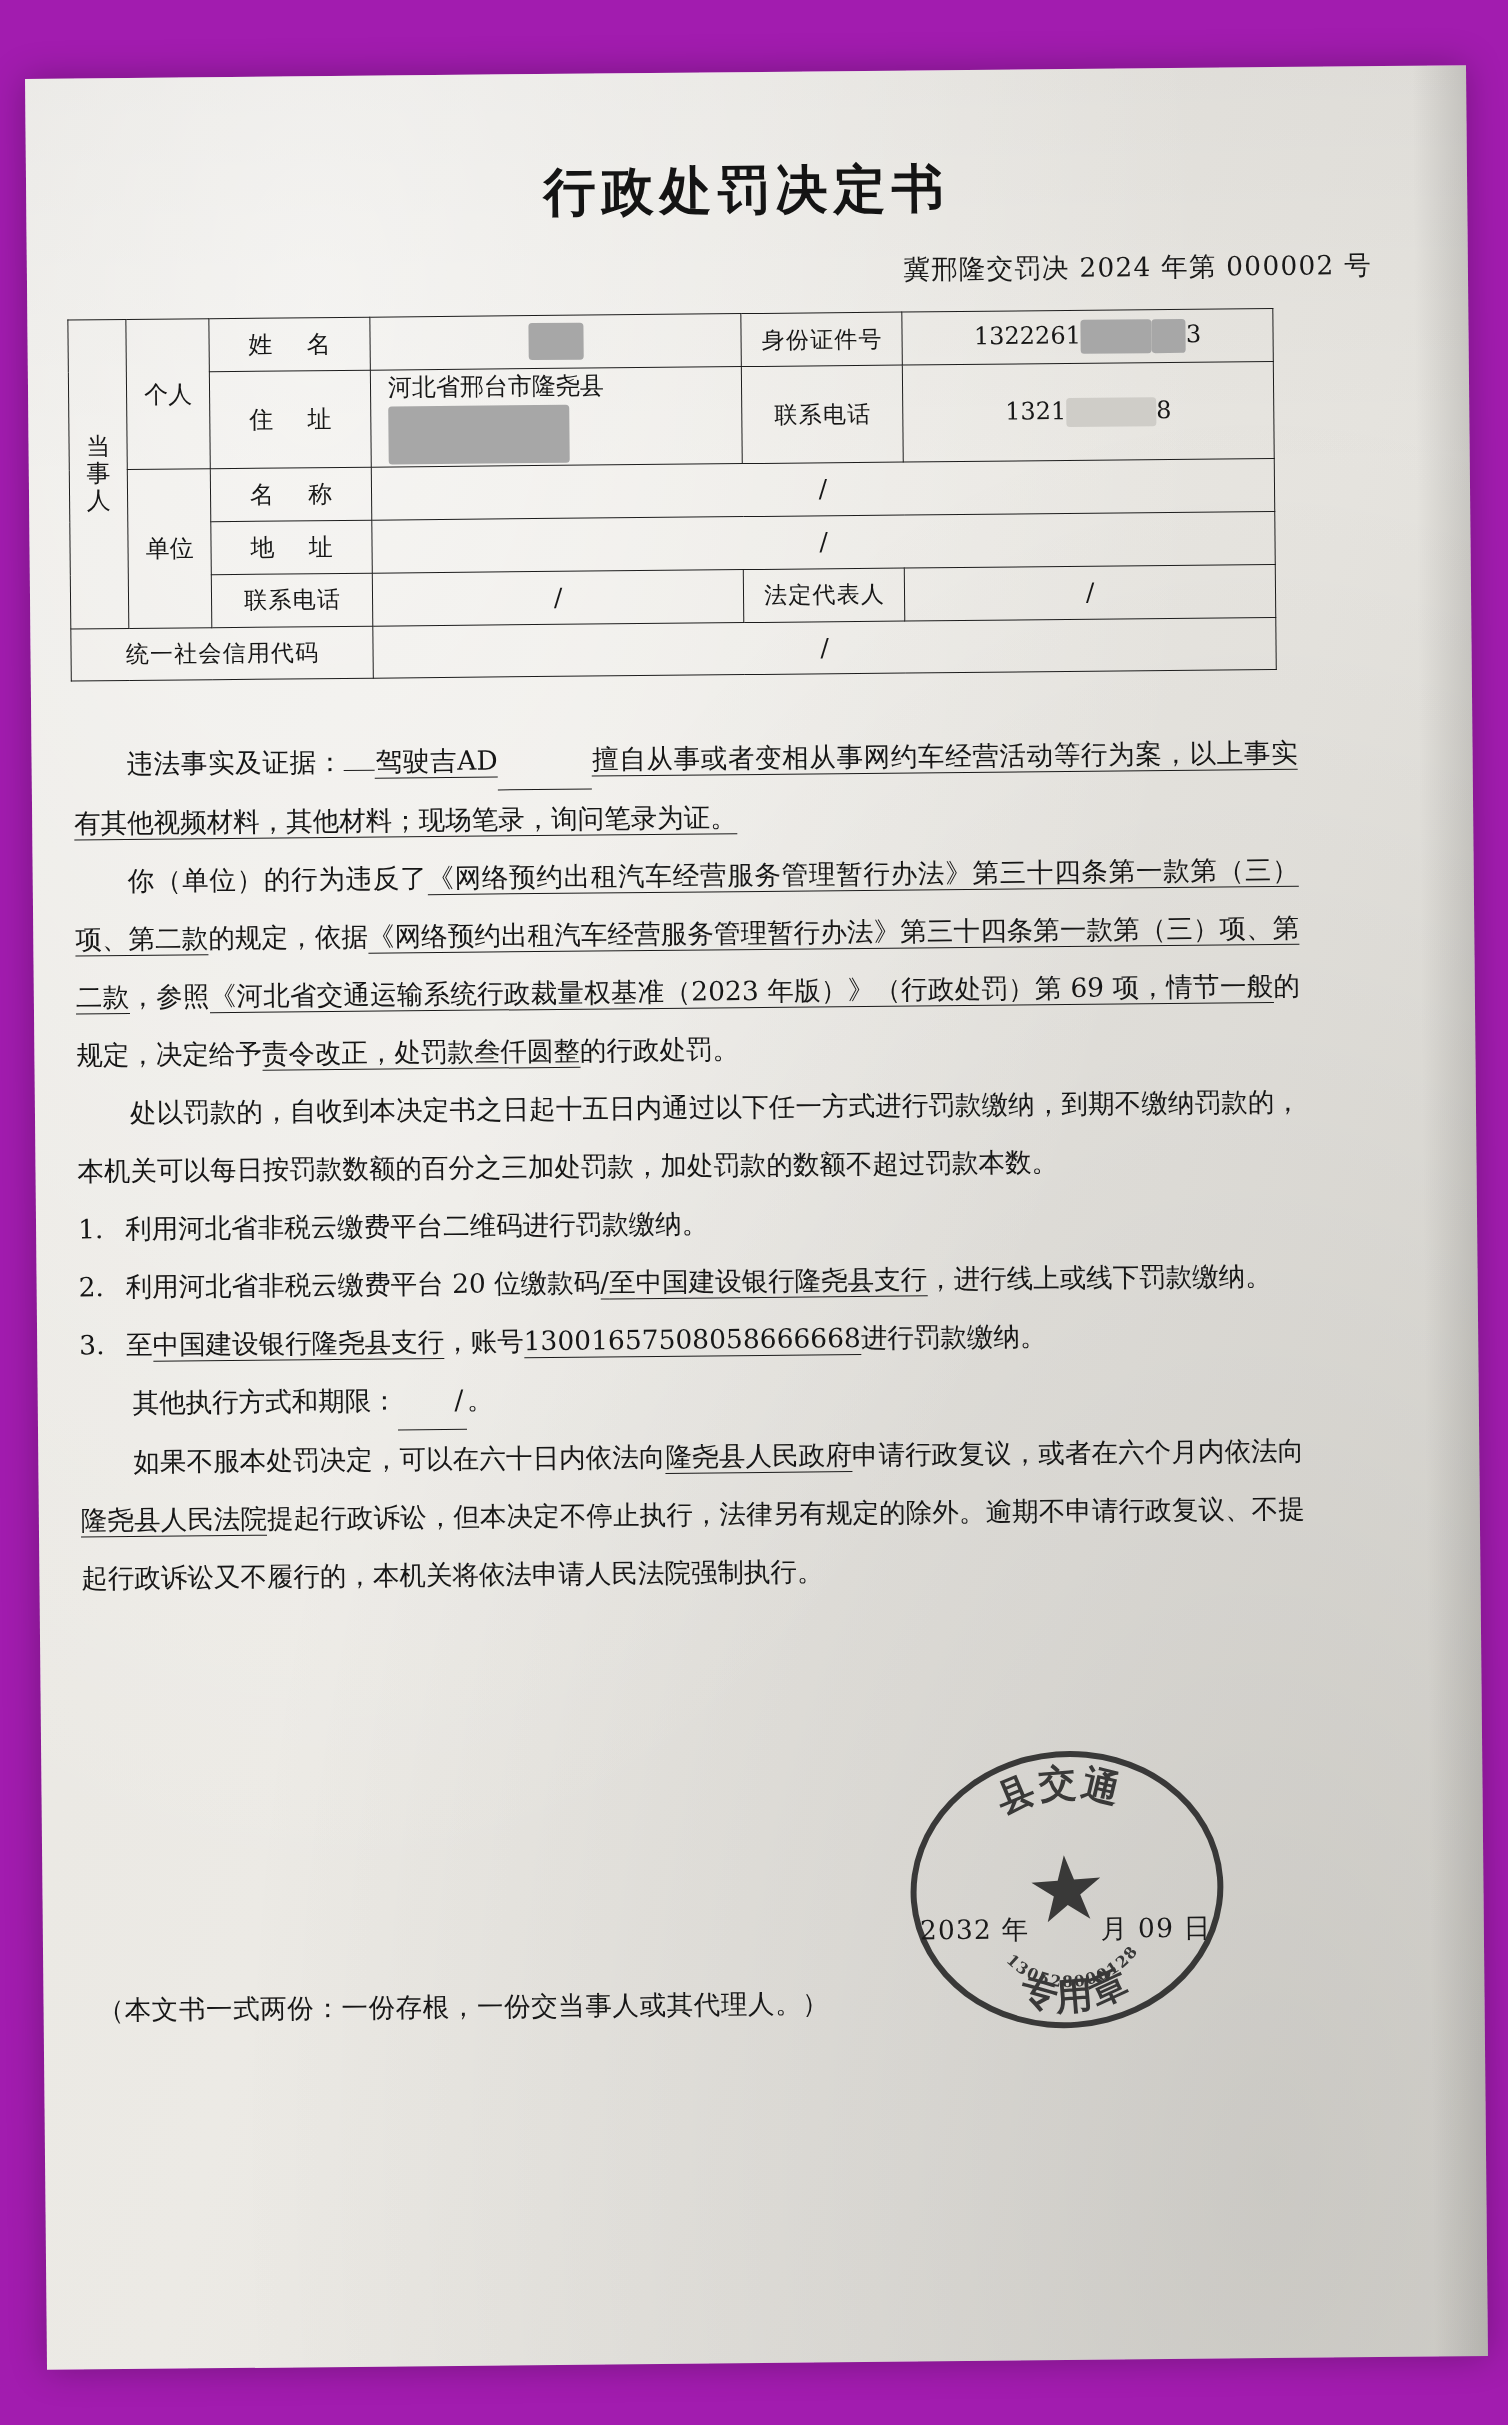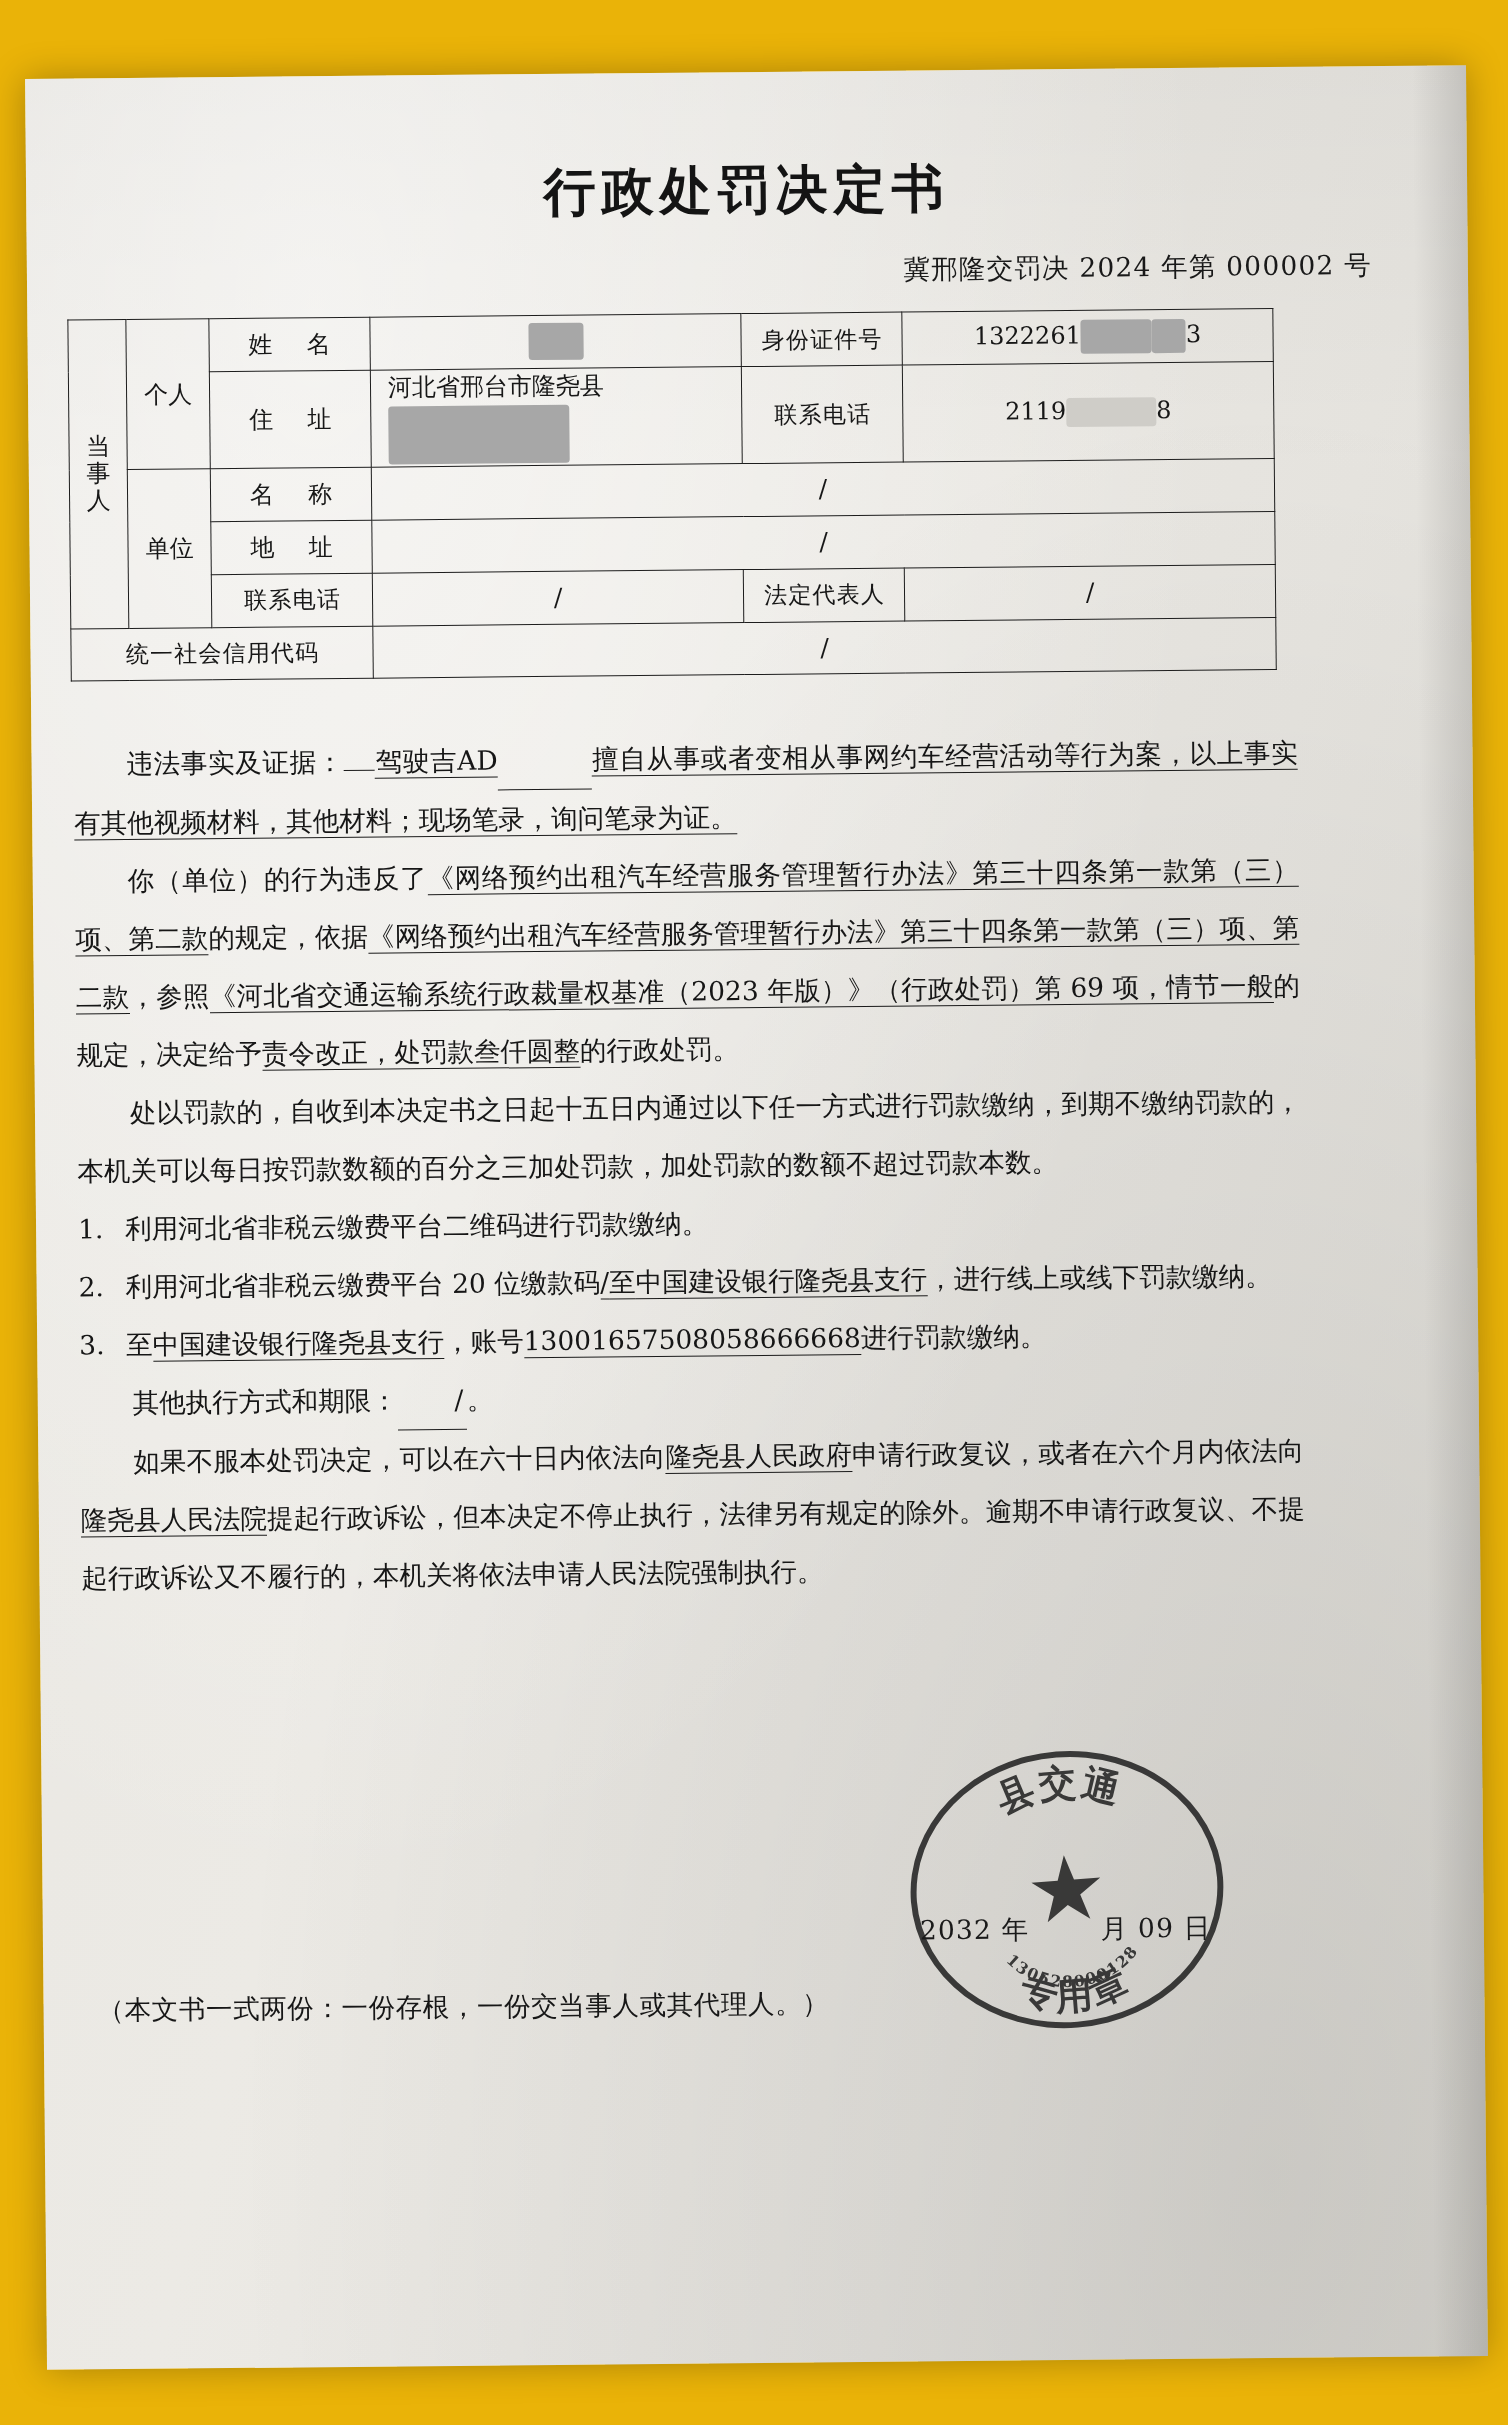--- a/index.html
+++ b/index.html
@@ -5,21 +5,21 @@
 <style>
   html,body{margin:0;padding:0;}
   body{
     background:#2b2b2b;
     font-family:"DejaVu Sans","Liberation Sans",sans-serif;
   }
   .page{
     position:relative;
     width:1509px;
     height:2426px;
-    background:#eab308;
+    background:#a21caf;
     overflow:hidden;
   }
   
   .sheet{
     position:absolute;
     left:36px;
     top:72px;
     width:1441px;
     height:2291px;
     background:
@@ -232,21 +232,21 @@
             </td>
           </tr>
           <tr>
             <td class="fld">住  址</td>
             <td class="val addr">
               <span>河北省邢台市隆尧县</span>
               <span class="redact r-addr"></span>
             </td>
             <td class="fld tight">联系电话</td>
             <td class="val">
-              <span>2119</span><span class="redact r-phone"></span><span>8</span>
+              <span>1321</span><span class="redact r-phone"></span><span>8</span>
             </td>
           </tr>
           <tr>
             <td class="cat" rowspan="3">单位</td>
             <td class="fld">名  称</td>
             <td class="val slash" colspan="3">/</td>
           </tr>
           <tr>
             <td class="fld">地  址</td>
             <td class="val slash" colspan="3">/</td>

